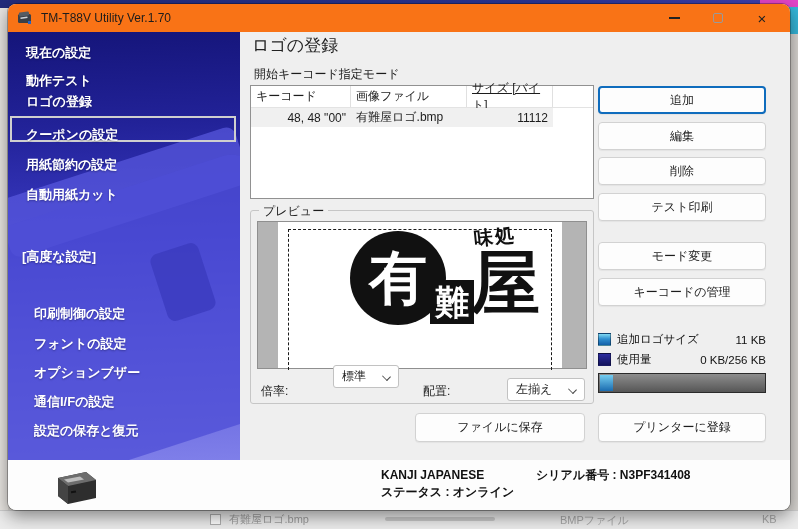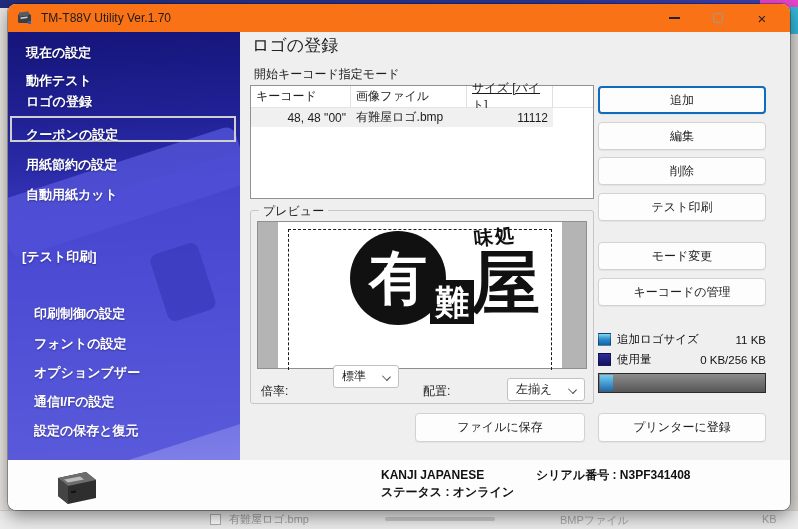--- a/index.html
+++ b/index.html
@@ -161,21 +161,21 @@
     <div class="printer-shape2"></div>
     <div class="printer-shape1"></div>
     <div class="printer-shape3"></div>
     <div class="nav-sel-box"></div>
     <div class="nav-item" style="top:12px">現在の設定</div>
     <div class="nav-item" style="top:40px">動作テスト</div>
     <div class="nav-item" style="top:61px">ロゴの登録</div>
     <div class="nav-item" style="top:94px">クーポンの設定</div>
     <div class="nav-item" style="top:124px">用紙節約の設定</div>
     <div class="nav-item" style="top:154px">自動用紙カット</div>
-    <div class="nav-item" style="top:216px; left:14px">[テスト印刷]</div>
+    <div class="nav-item" style="top:216px; left:14px">[高度な設定]</div>
     <div class="nav-item adv" style="top:248px">印刷制御の設定</div>
     <div class="nav-item adv" style="top:278px">フォントの設定</div>
     <div class="nav-item adv" style="top:307px">オプションブザー</div>
     <div class="nav-item adv" style="top:336px">通信I/Fの設定</div>
     <div class="nav-item adv" style="top:365px">設定の保存と復元</div>
   </div>
 
   <div class="page-title">ロゴの登録</div>
   <div class="mode-label">開始キーコード指定モード</div>
 

